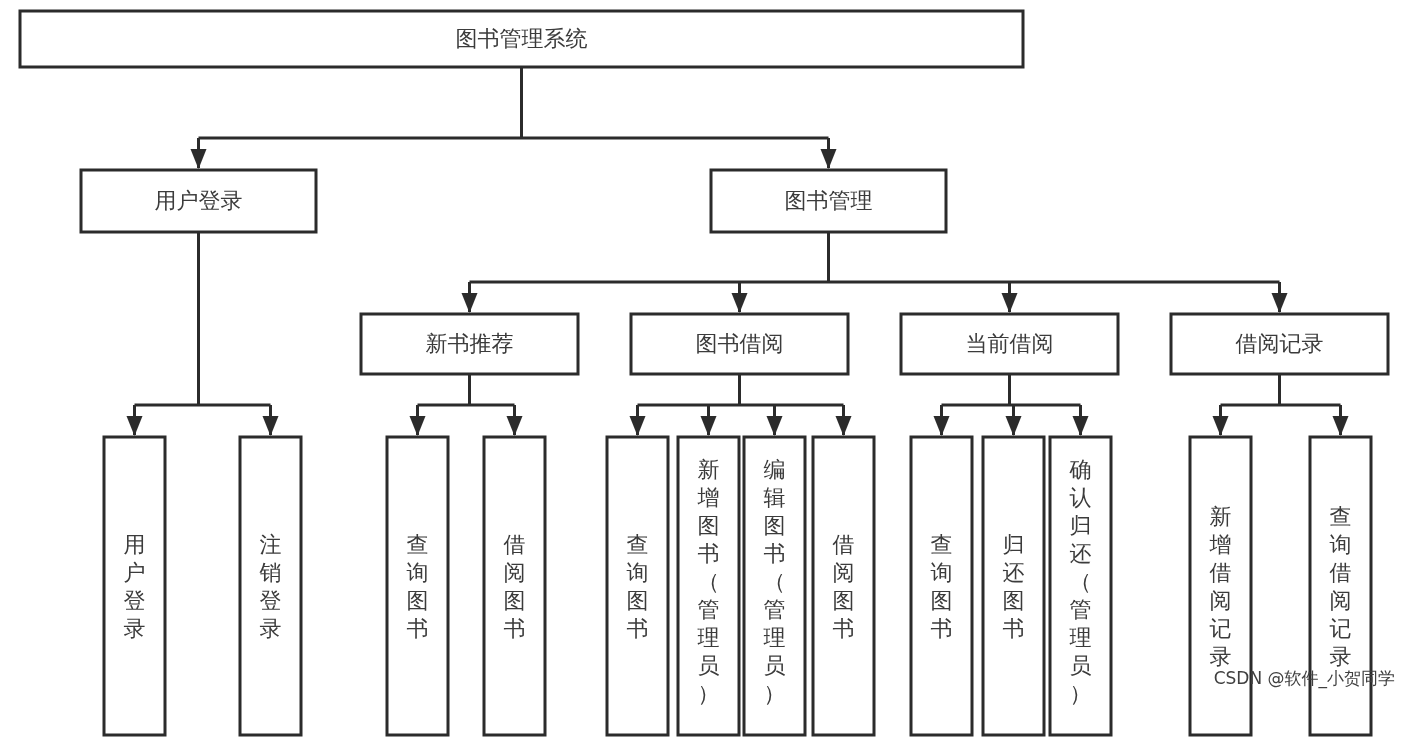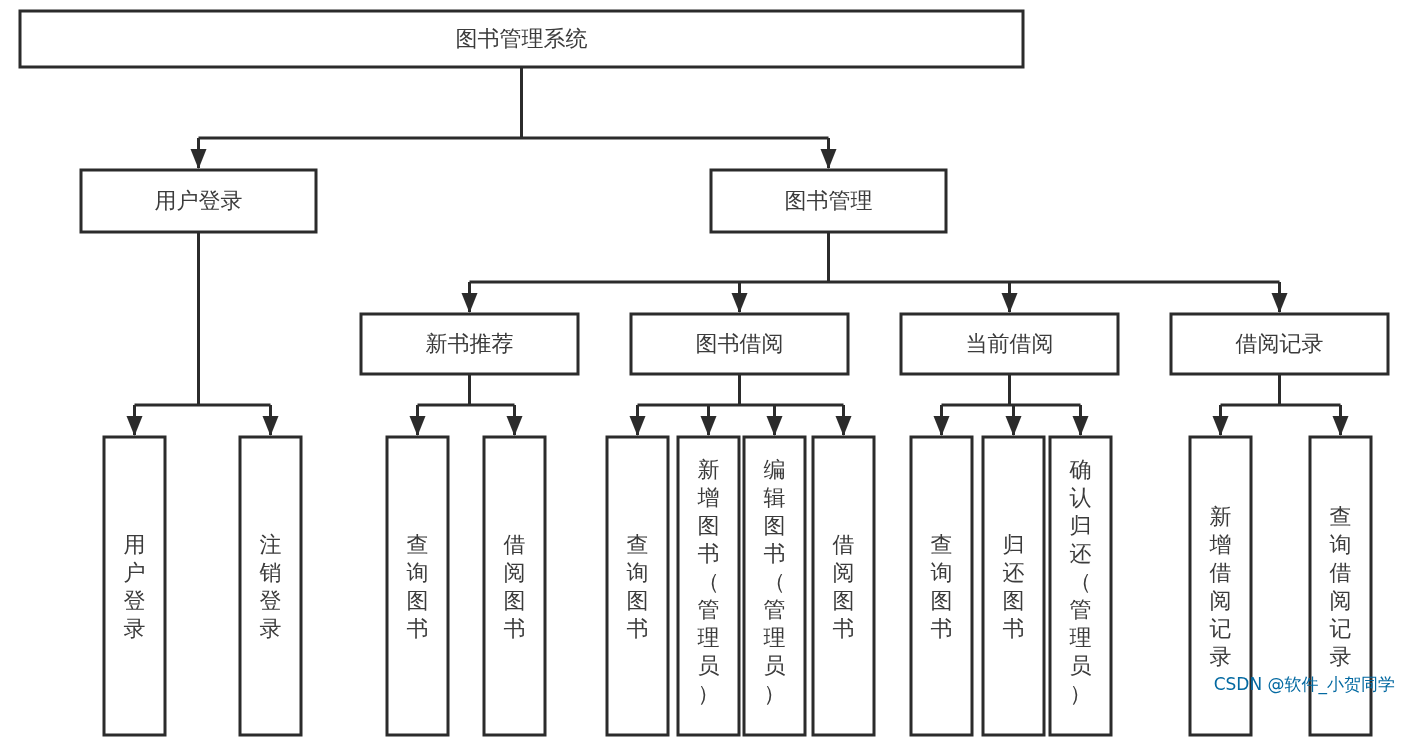--- a/index.html
+++ b/index.html
@@ -52,22 +52,22 @@
     fill: none;
     stroke-linecap: butt;
   }
   .arrow-head {
     fill: #2b2b2b;
     stroke: none;
   }
   .watermark {
     position: absolute;
     right: 10px;
-    bottom: 8px;
-    color: #0369a1;
+    bottom: 14px;
+    color: #404040;
     font-size: 17px;
     font-family: "DejaVu Sans", "Liberation Sans", sans-serif;
     white-space: nowrap;
     user-select: none;
   }
 </style>
 </head>
 <body>
 
 <div id="diagram-root">

